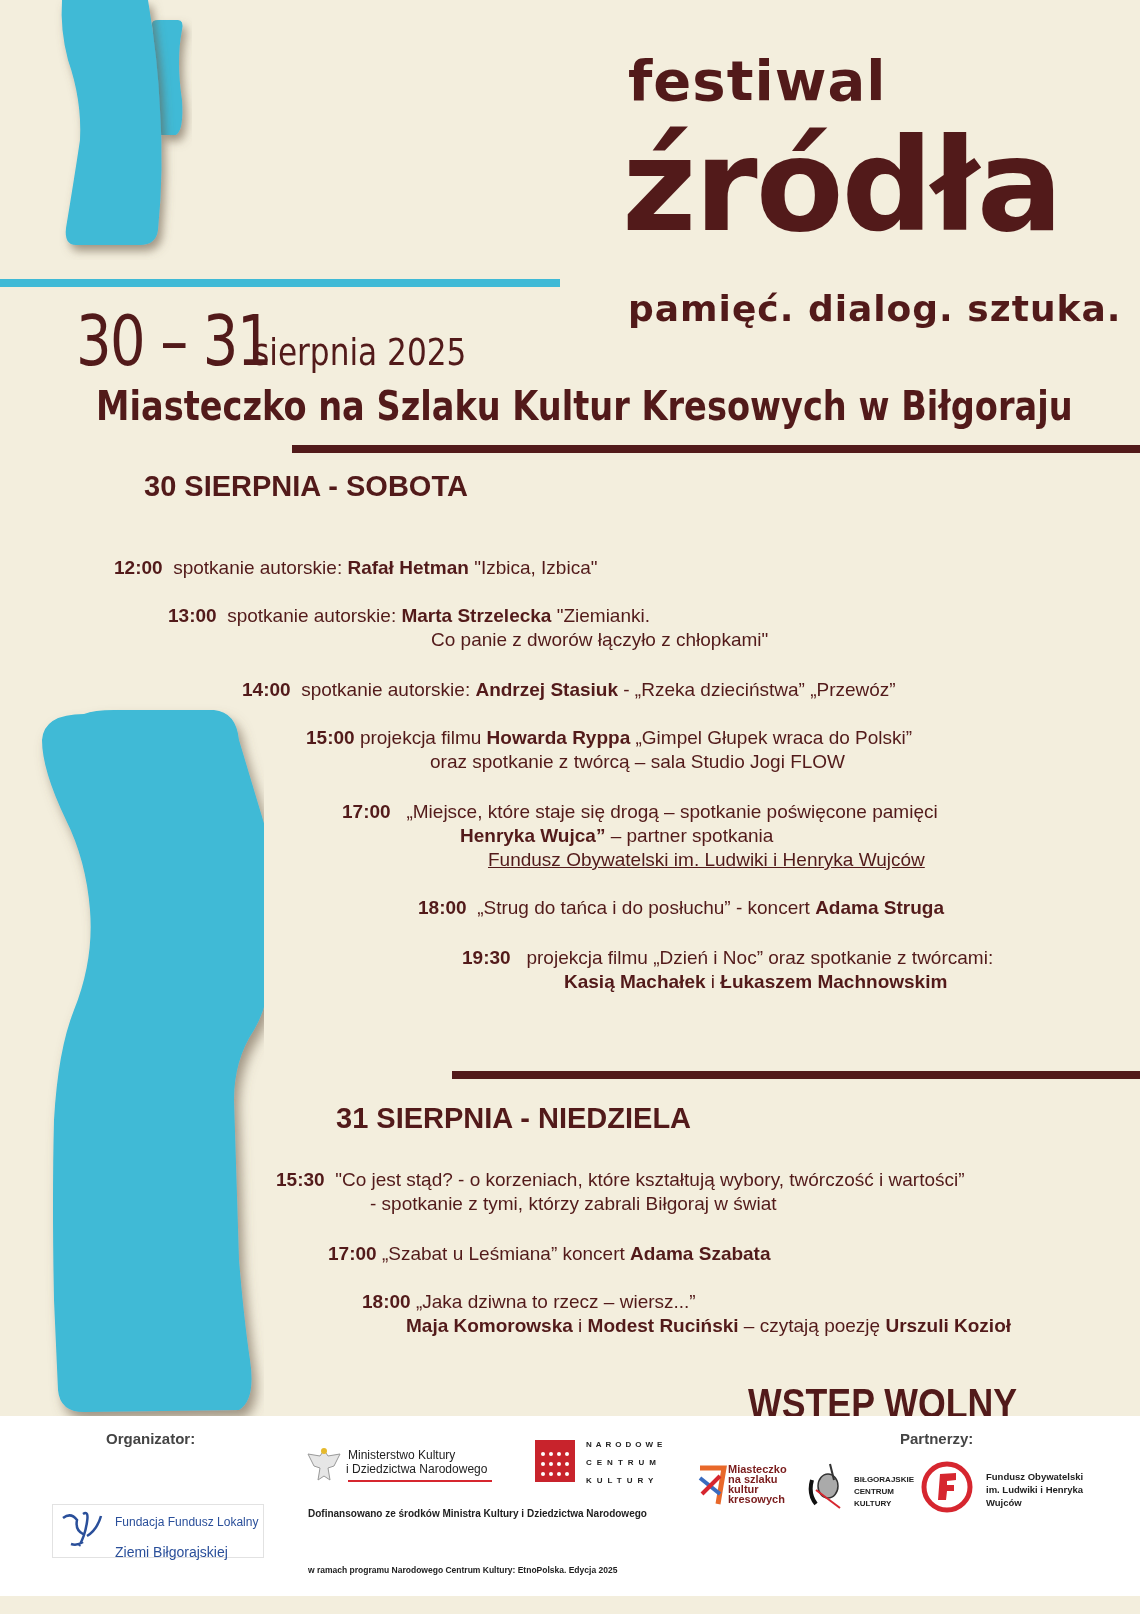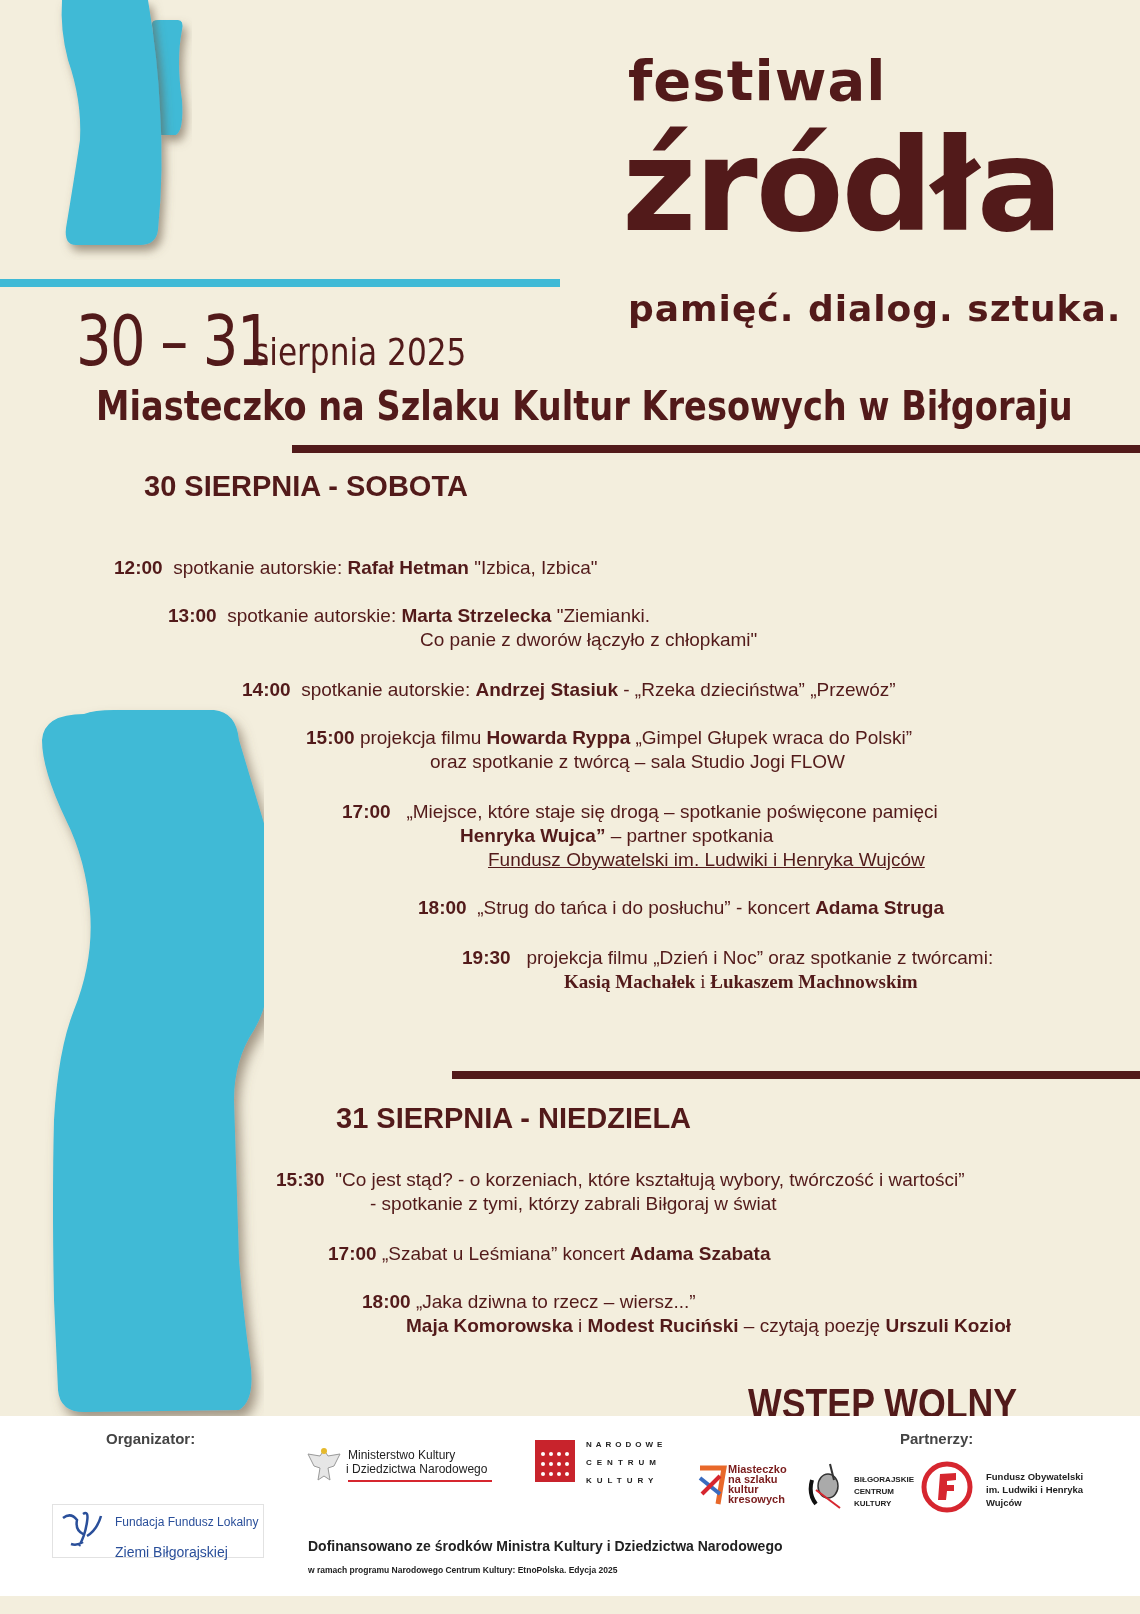--- a/index.html
+++ b/index.html
@@ -76,21 +76,21 @@
 
 <div class="ev" style="left:114px;top:556px;">
   <span>12:00</span>&nbsp;
   <span class="n">spotkanie autorskie: </span><b>Rafał Hetman</b><span class="n">  "Izbica, Izbica"</span>
 </div>
 
 <div class="ev" style="left:168px;top:604px;">
   <span>13:00</span>&nbsp;
   <span class="n">spotkanie autorskie: </span><b>Marta Strzelecka</b><span class="n"> "Ziemianki.</span>
 </div>
-<div class="ev" style="left:420px;top:628px;"><span class="n">Co panie z dworów łączyło z chłopkami"</span></div>
+<div class="ev" style="left:431px;top:628px;"><span class="n">Co panie z dworów łączyło z chłopkami"</span></div>
 
 <div class="ev" style="left:242px;top:678px;">
   <span>14:00</span>&nbsp;
   <span class="n">spotkanie autorskie: </span><b>Andrzej Stasiuk</b><span class="n"> - „Rzeka dzieciństwa” „Przewóz”</span>
 </div>
 
 <div class="ev cond" style="left:306px;top:726px;">
   <span>15:00</span>
   <span class="n">projekcja filmu </span><b>Howarda Ryppa</b><span class="n">  „Gimpel Głupek wraca do Polski”</span>
 </div>
@@ -105,21 +105,21 @@
 
 <div class="ev" style="left:418px;top:896px;text-align:center;">
   <span>18:00</span>&nbsp;
   <span class="n">„Strug do tańca i do posłuchu”  - koncert </span><b>Adama Struga</b>
 </div>
 
 <div class="ev" style="left:462px;top:946px;">
   <span>19:30</span>&nbsp;&nbsp;
   <span class="n">projekcja filmu „Dzień i Noc”  oraz spotkanie z twórcami:</span>
 </div>
-<div class="ev" style="left:564px;top:970px;font-family:Liberation Serif, serif;"><b>Kasią Machałek</b><span class="n"> i </span><b>Łukaszem Machnowskim</b></div>
+<div class="ev" style="left:564px;top:970px;"><b>Kasią Machałek</b><span class="n"> i </span><b>Łukaszem Machnowskim</b></div>
 
 <div class="rule" style="left:452px;top:1071px;width:688px;"></div>
 
 <div class="abs day-heading" style="left:336px;top:1102px;">31 SIERPNIA - NIEDZIELA</div>
 
 <div class="ev" style="left:276px;top:1168px;">
   <span>15:30</span>&nbsp;
   <span class="n">"Co jest stąd? - o korzeniach, które kształtują wybory, twórczość i wartości”</span>
 </div>
 <div class="ev" style="left:370px;top:1192px;"><span class="n">- spotkanie z tymi, którzy zabrali Biłgoraj w świat</span></div>
@@ -171,21 +171,21 @@
         <circle cx="8" cy="34" r="2"></circle>
         <circle cx="16" cy="34" r="2"></circle>
         <circle cx="24" cy="34" r="2"></circle>
         <circle cx="32" cy="34" r="2"></circle>
       </g>
   </svg>
   <div class="ftxt" style="left:586px;top:24px;font-size:8px;font-weight:bold;letter-spacing:4px;">NARODOWE</div>
   <div class="ftxt" style="left:586px;top:42px;font-size:8px;font-weight:bold;letter-spacing:5px;">CENTRUM</div>
   <div class="ftxt" style="left:586px;top:60px;font-size:8px;font-weight:bold;letter-spacing:5px;">KULTURY</div>
 
-  <div class="ftxt" style="left:308px;top:92px;font-size:14px;font-weight:bold;margin-top:30px;">Dofinansowano ze środków Ministra Kultury i Dziedzictwa Narodowego</div>
+  <div class="ftxt" style="left:308px;top:92px;font-size:10px;font-weight:bold;">Dofinansowano ze środków Ministra Kultury i Dziedzictwa Narodowego</div>
   <div class="ftxt" style="left:308px;top:105px;font-size:8.5px;font-weight:bold;margin-top:44px;">w ramach programu Narodowego Centrum Kultury: EtnoPolska. Edycja 2025</div>
 
   <div class="f-label" style="left:900px;top:14px;">Partnerzy:</div>
 
   <svg width="30" height="42" viewBox="0 0 30 42" style="position:absolute;left:698px;top:48px;">
     <path d="M2 4 L26 4 L20 40" stroke="#e8682a" stroke-width="5" fill="none"></path>
     <path d="M2 14 L22 30" stroke="#3a6cc0" stroke-width="4"></path>
     <path d="M4 30 L22 12" stroke="#d6262f" stroke-width="4"></path>
   </svg>
   <div class="ftxt" style="left:728px;top:48px;font-size:11px;font-weight:bold;color:#7a1c1c;line-height:10px;">

